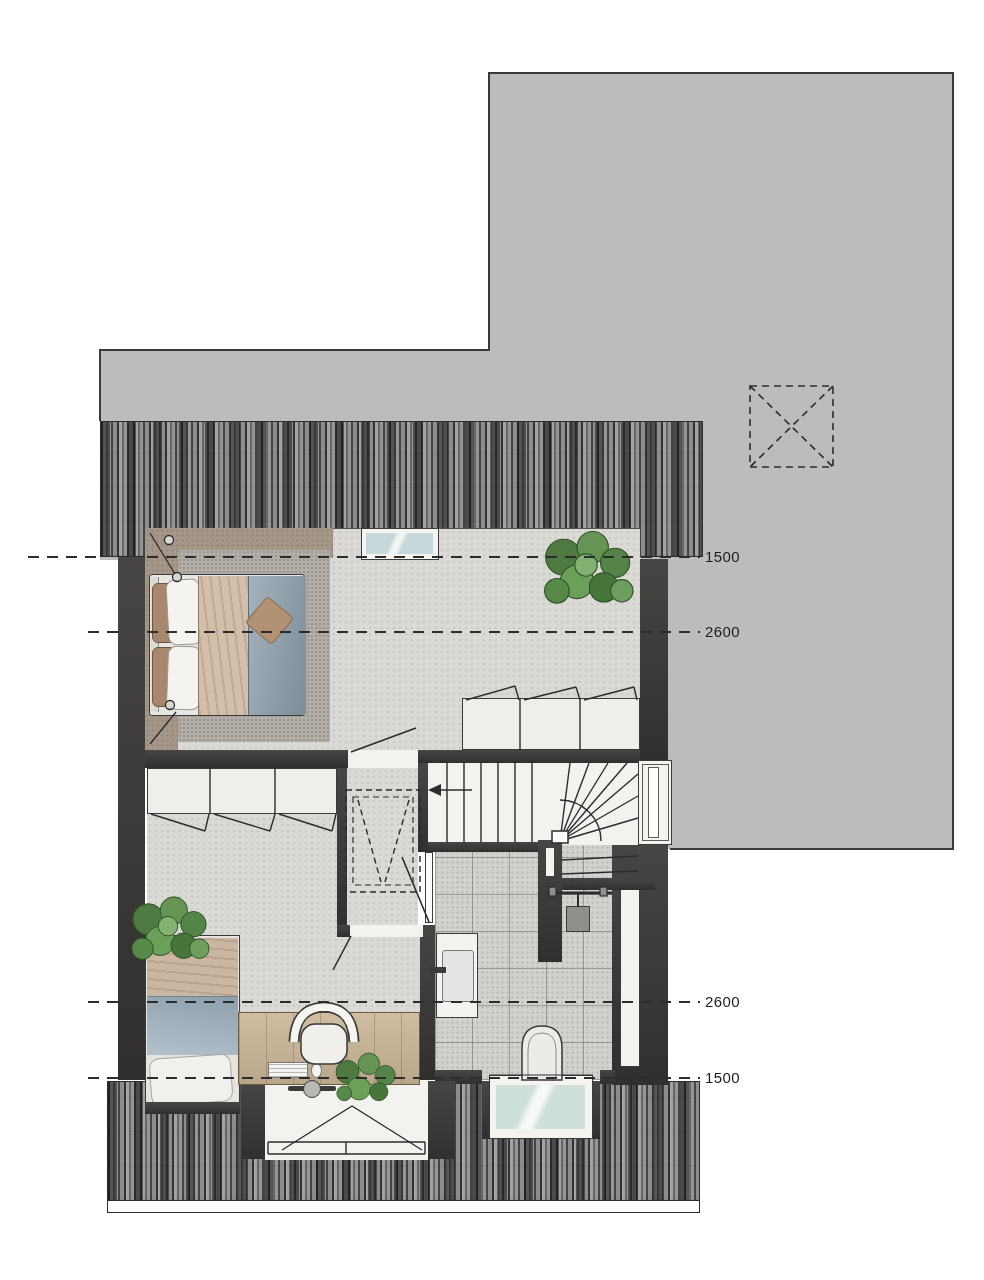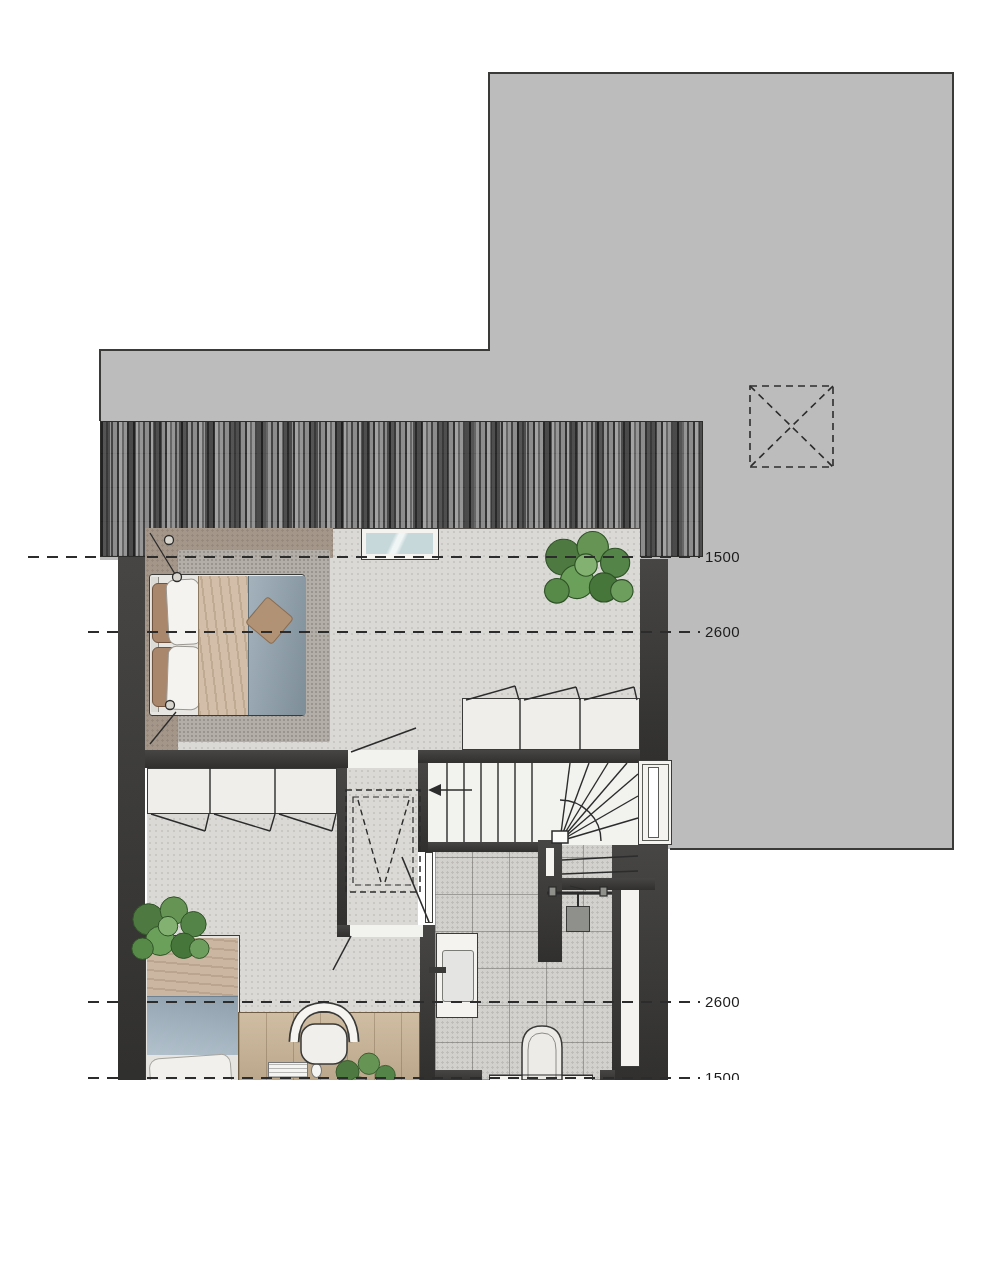--- a/index.html
+++ b/index.html
@@ -1,16 +1,16 @@
 <!DOCTYPE html>
 <html><head>
 <meta charset="utf-8">
 <style>
   html,body{margin:0;padding:0;background:#ffffff;}
-  #stage{position:relative;width:984px;height:1080px;background:#fff;overflow:hidden;
+  #stage{position:relative;width:984px;height:1280px;background:#fff;overflow:hidden;
          font-family:"Liberation Sans",sans-serif;}
   .abs{position:absolute;}
   
   .flatroof{background:#bcbcbc;}
   
   .tiles{
     background-color:#8f8f8f;
     background-image:
       repeating-linear-gradient(90deg, rgba(20,20,20,.55) 0 9px, rgba(175,175,175,.0) 9px 26px),
       repeating-linear-gradient(90deg, rgba(35,35,35,.85) 0 2px, rgba(165,165,165,.9) 2px 5px,

